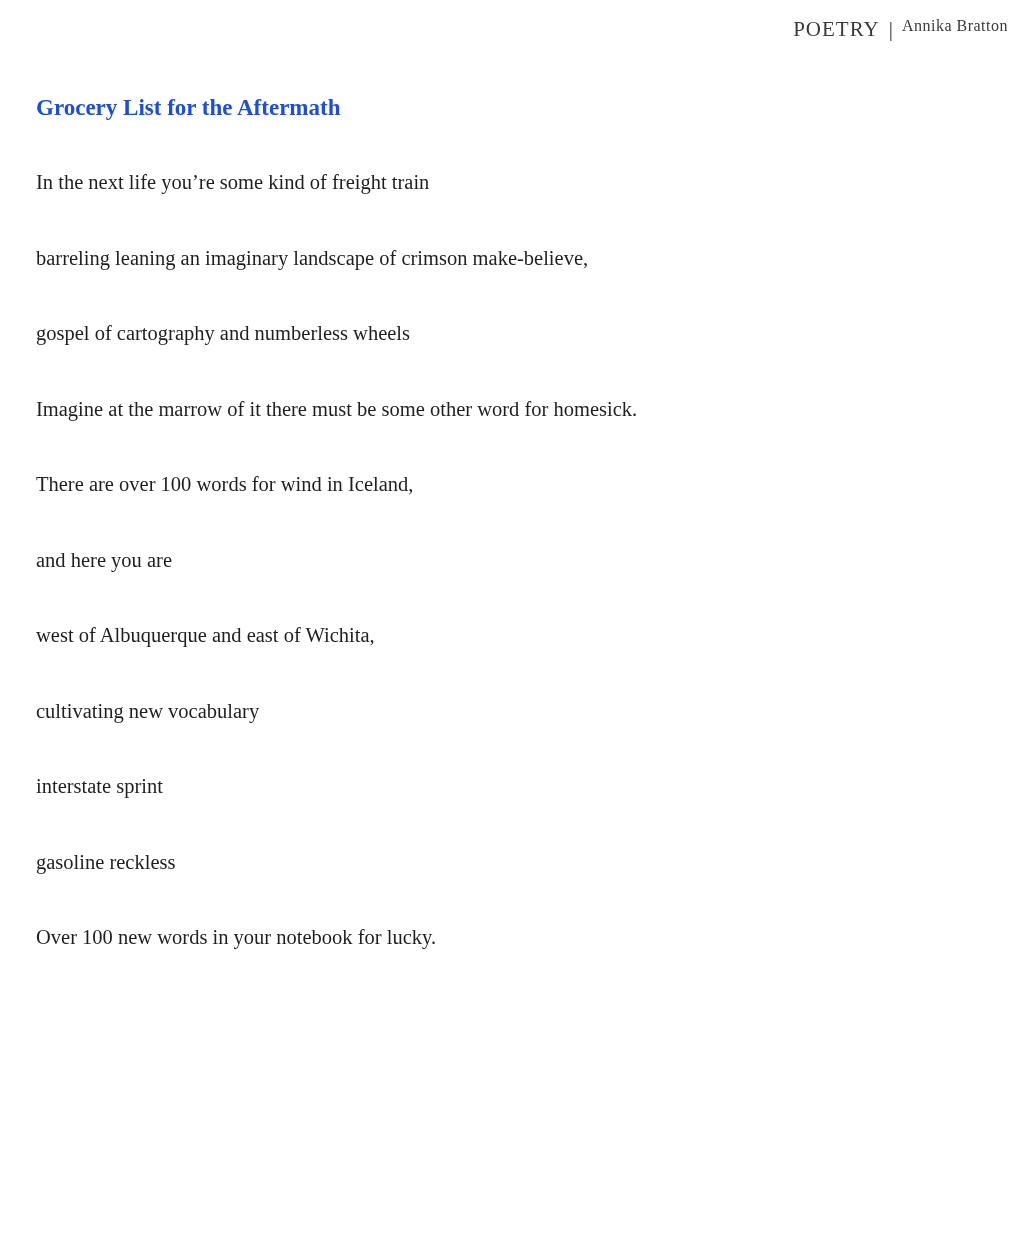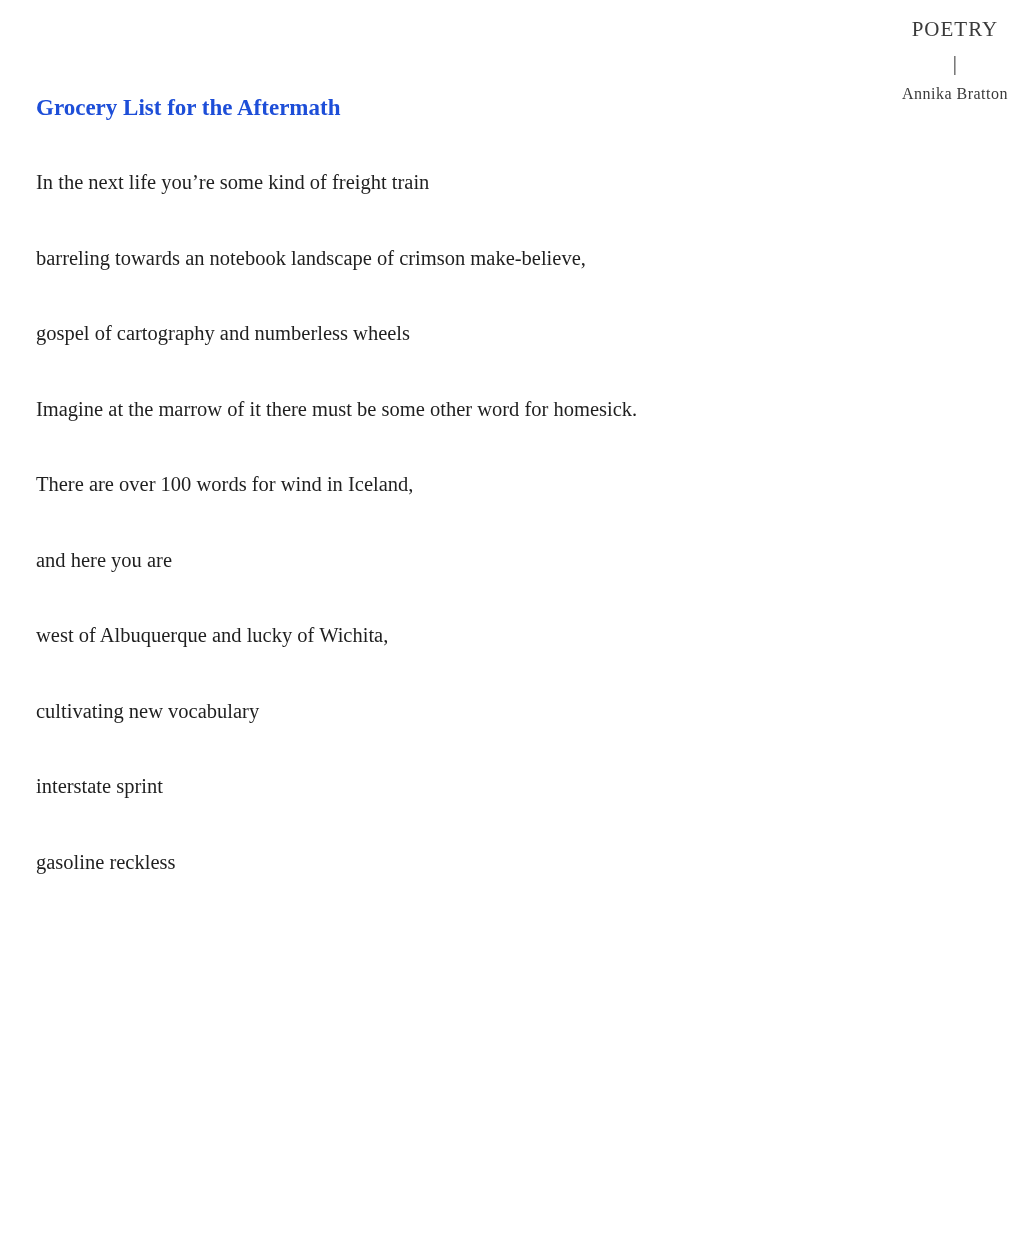--- a/index.html
+++ b/index.html
@@ -13,25 +13,24 @@
     position: relative;
     font-family: "Liberation Serif", serif;
     color: #1f1f1f;
     overflow: hidden;
   }
   .page-header {
     position: absolute;
     top: 17px;
     right: 16px;
     display: flex;
-    align-items: center;
+    align-items: flex-start;
     gap: 9px;
     color: #3a3a3a;
     white-space: nowrap;
-    flex-direction: column;
   }
   .section-label {
     font-size: 21px;
     letter-spacing: 1px;
   }
   .header-separator {
     font-size: 21px;
     font-weight: 400;
     color: #3a3a3a;
   }
@@ -69,33 +68,36 @@
   <span class="section-label">POETRY</span>
   <span class="header-separator">|</span>
   <span class="author-name">Annika Bratton</span>
 </header>
 
 <main class="poem">
   <h1 class="poem-title">Grocery List for the Aftermath</h1>
 
   <div class="stanza">
     <div class="poem-line">In the next life you’re some kind of freight train</div>
-    <div class="poem-line">barreling towards an notebook landscape of crimson make-believe,</div>
+    <div class="poem-line">barreling leaning an imaginary landscape of crimson make-believe,</div>
     <div class="poem-line">gospel of cartography and numberless wheels</div>
   </div>
 
   <div class="stanza">
   </div>
 
   <div class="stanza">
     <div class="poem-line">Imagine at the marrow of it there must be some other word for homesick.</div>
   </div>
 
   <div class="stanza">
     <div class="poem-line">There are over 100 words for wind in Iceland,</div>
     <div class="poem-line">and here you are</div>
-    <div class="poem-line">west of Albuquerque and lucky of Wichita,</div>
+    <div class="poem-line">west of Albuquerque and east of Wichita,</div>
     <div class="poem-line">cultivating new vocabulary</div>
     <div class="poem-line">interstate sprint</div>
     <div class="poem-line">gasoline reckless</div>
   </div>
 
+  <div class="stanza">
+    <div class="poem-line">Over 100 new words in your notebook for lucky.</div>
+  </div>
 </main>
 
 </body></html>

